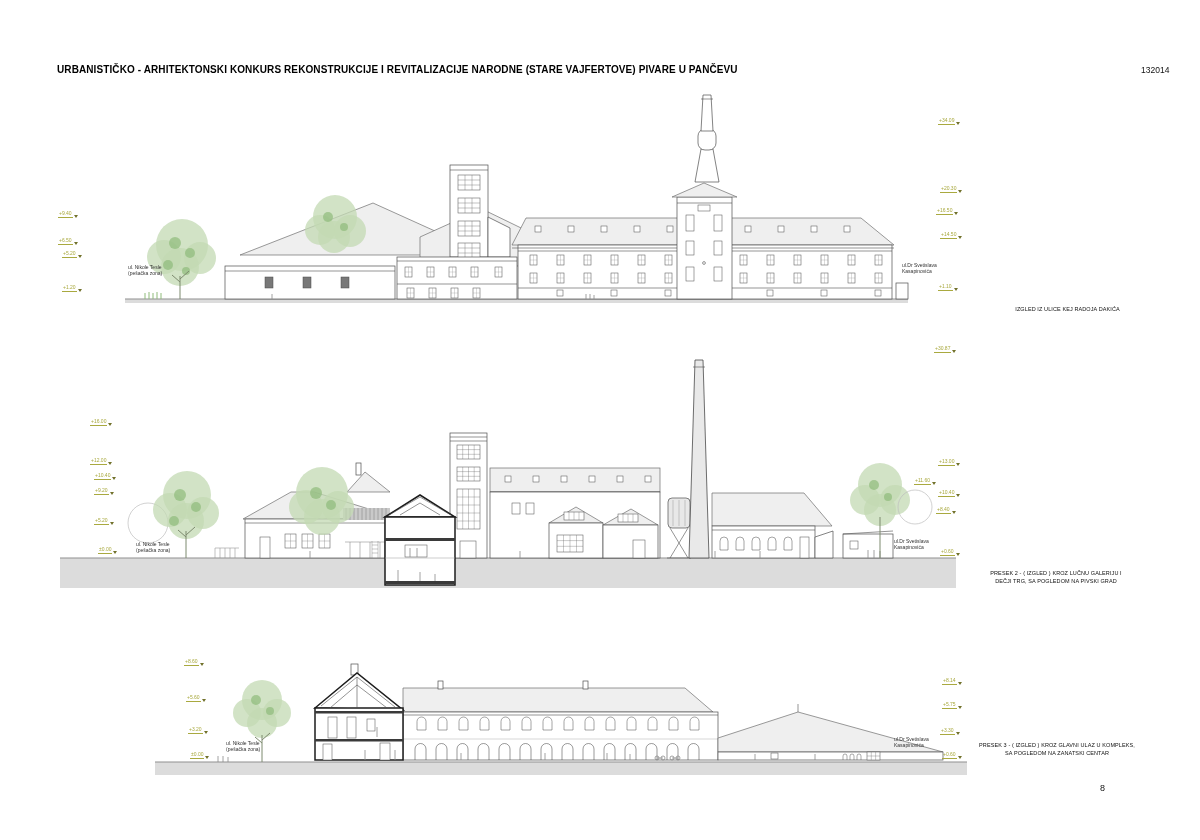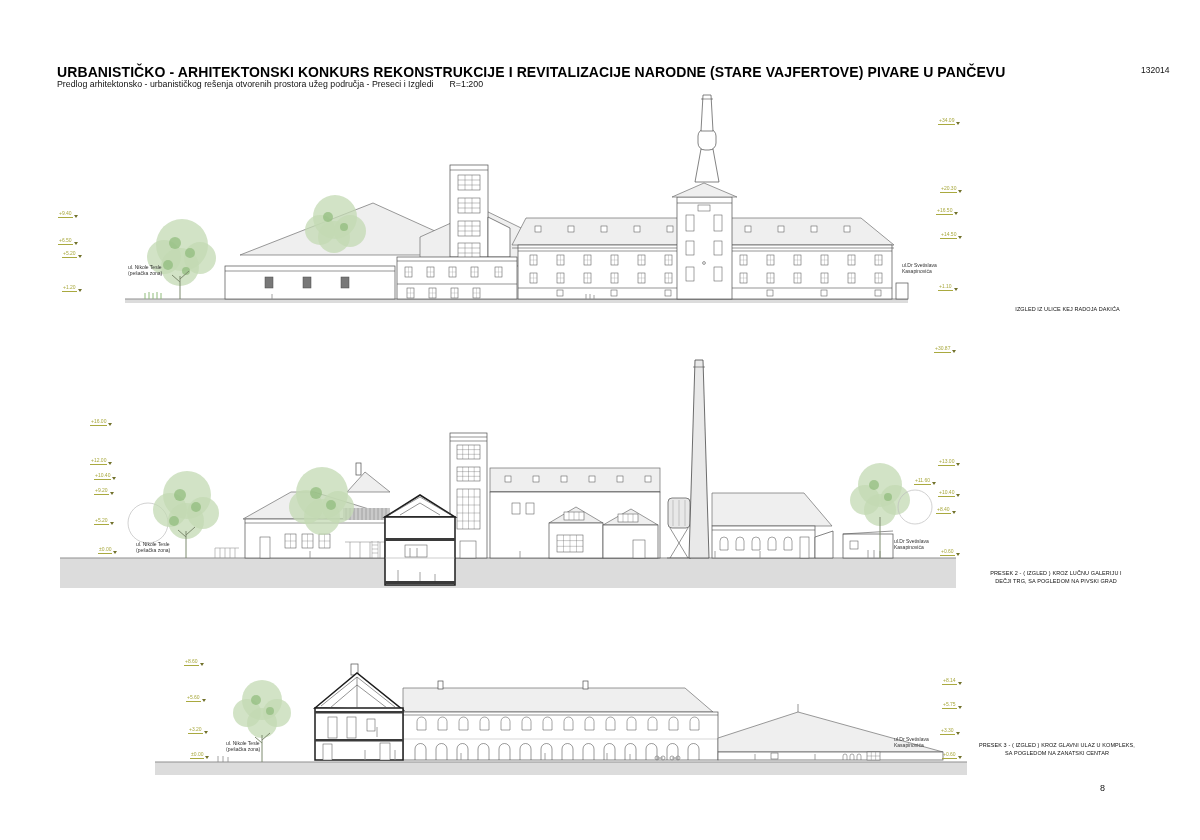--- a/index.html
+++ b/index.html
@@ -1,18 +1,18 @@
 <!DOCTYPE html>
 <html><head>
 <meta charset="utf-8">
 <style>
   html,body{margin:0;padding:0;background:#ffffff;}
   .sheet{position:relative;width:1200px;height:840px;background:#ffffff;overflow:hidden;
          font-family:"Liberation Sans","DejaVu Sans",sans-serif;}
-  .title{position:absolute;left:57px;top:64px;font-size:14px;font-weight:bold;color:#000;letter-spacing:.1px;}
+  .title{position:absolute;left:57px;top:64px;font-size:10px;font-weight:bold;color:#000;letter-spacing:.1px;}
   .subtitle{position:absolute;left:57px;top:79px;font-size:8.8px;color:#111;}
   .subtitle .scale{margin-left:16px;}
   .code{position:absolute;left:1141px;top:65px;font-size:8.5px;color:#111;}
   .pageno{position:absolute;left:1100px;top:783px;font-size:9px;color:#111;}
   .cap{position:absolute;font-size:5.5px;line-height:1.4;color:#111;text-align:center;letter-spacing:.1px;}
   .street{position:absolute;font-size:5px;line-height:1.25;color:#333;}
   .street span{display:block;}
   .lvl{position:absolute;display:flex;align-items:flex-end;gap:1px;color:#a9a93f;font-size:5px;line-height:1;}
   .lvl-v{border-bottom:.5px solid #a9a93f;padding:0 1px 1px 1px;}
   .tri{width:0;height:0;border-left:2.5px solid transparent;border-right:2.5px solid transparent;border-top:3.5px solid #72722c;}
@@ -31,23 +31,20 @@
   .tro{fill:none;stroke:#bdbdbd;stroke-width:.7;}
   .ppl{stroke:#8a8a8a;stroke-width:.8;fill:none;}
   .stripes{stroke:#9a9a9a;stroke-width:.8;}
 </style>
 </head>
 <body>
 
 <div class="sheet">
 
   <div class="title">URBANISTIČKO - ARHITEKTONSKI KONKURS REKONSTRUKCIJE I REVITALIZACIJE NARODNE (STARE VAJFERTOVE) PIVARE U PANČEVU</div>
-  <div class="subtitle">
-    <span>Predlog arhitektonsko - urbanističkog rešenja otvorenih prostora užeg područja - Preseci i Izgledi</span><span class="scale">R=1:200</span>
-  </div>
   <div class="code">132014</div>
   <div class="pageno">8</div>
 
   <svg class="dwg" style="left:120px;top:85px" width="790" height="222" viewBox="0 0 790 222">
     <defs>
       <g id="gw1">
           <rect width="22" height="15" class="wd"></rect>
           <path d="M0,5h22 M0,10h22 M7,0v15 M14,0v15" stroke="#666" stroke-width=".4" fill="none"></path>
         </g>
       <g id="w1">

